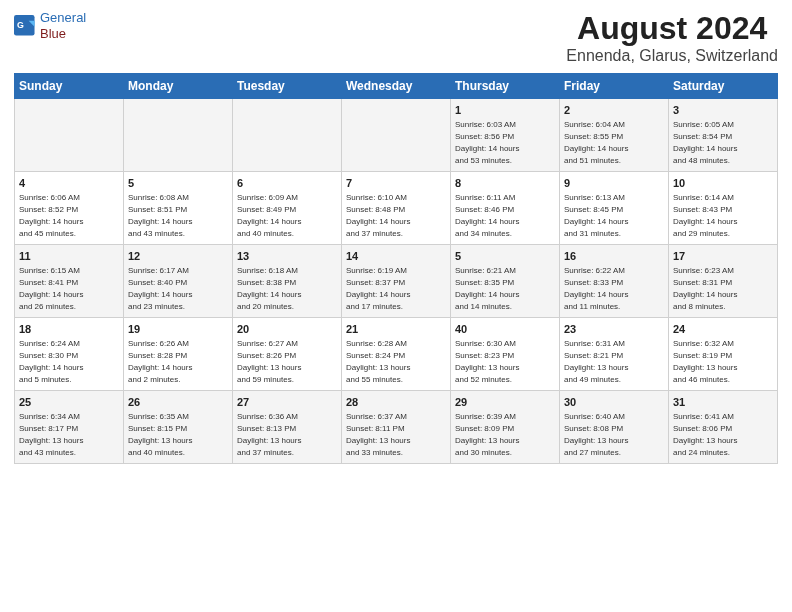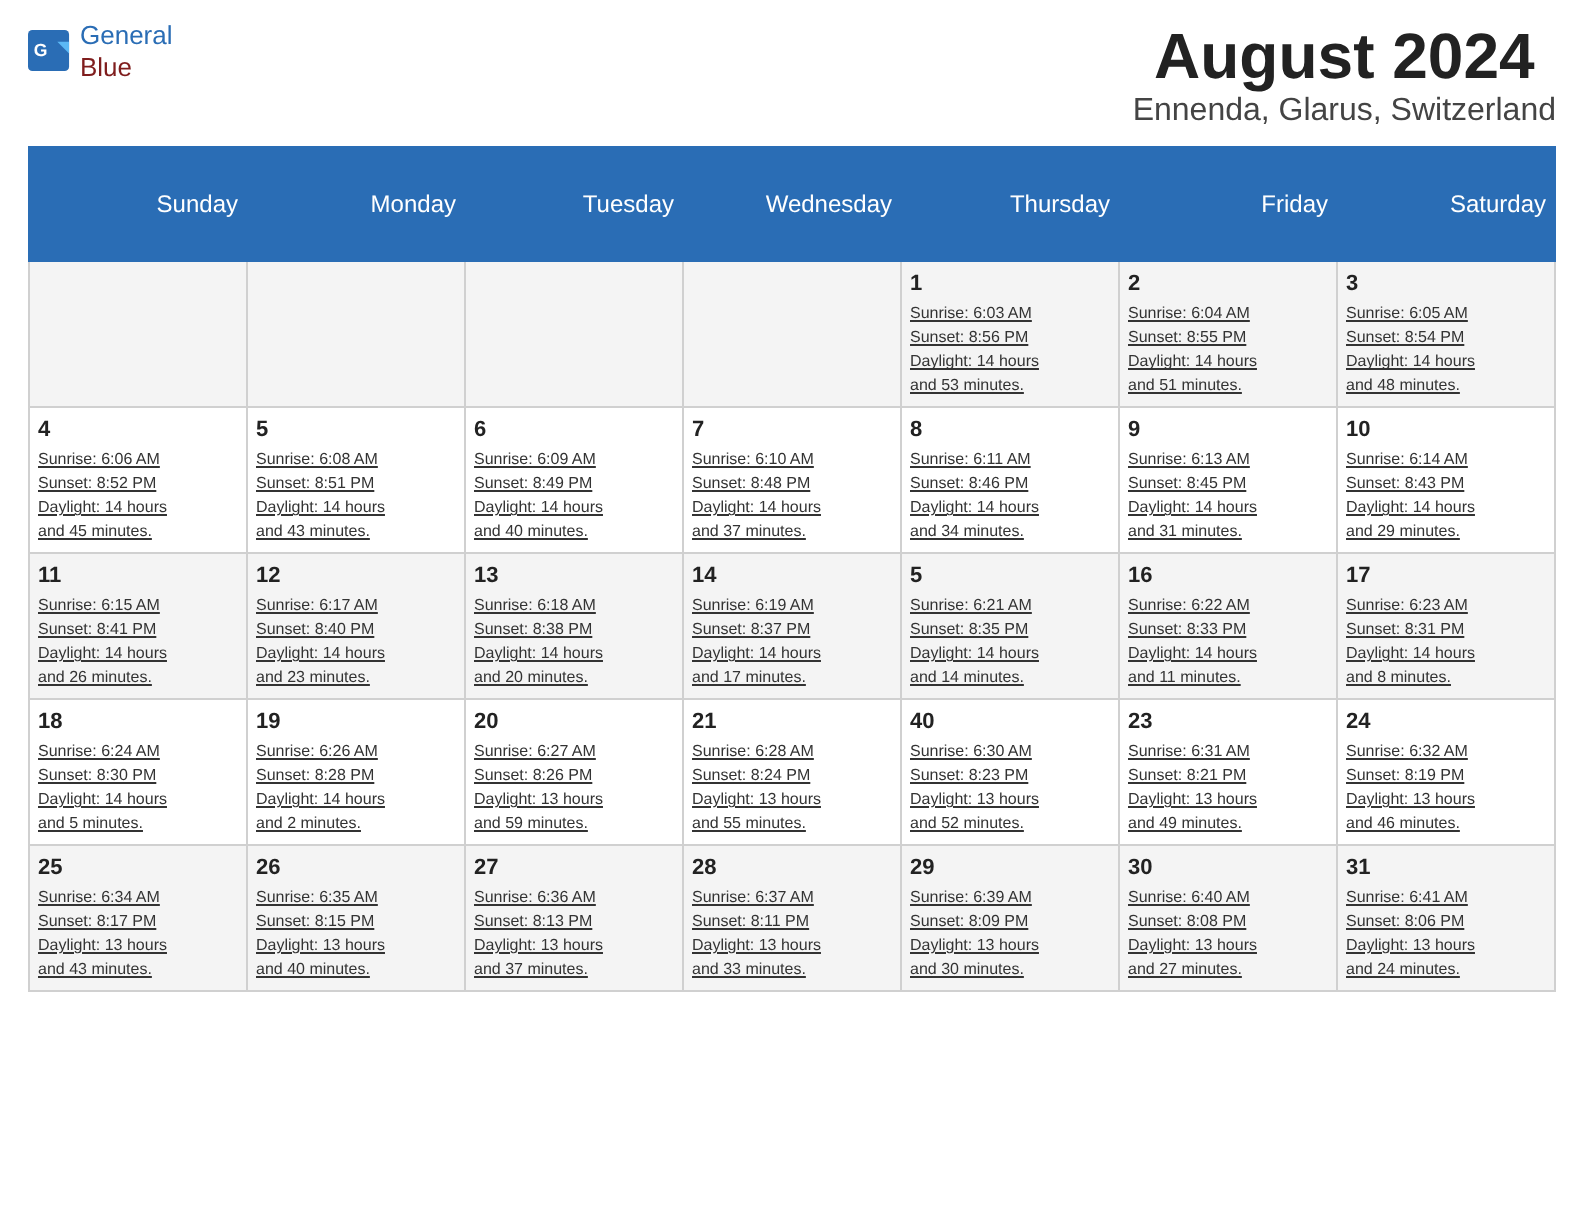--- a/index.html
+++ b/index.html
@@ -55,24 +55,24 @@
     table {
       width: 100%;
       border-collapse: collapse;
       table-layout: fixed;
     }
     thead tr {
       background-color: #2a6db5;
       color: #fff;
     }
     thead th {
-      padding: 21px 4px;
+      padding: 5px 4px;
       font-size: 12px;
-      font-weight: normal;
-      text-align: right;
+      font-weight: bold;
+      text-align: left;
       border: 1px solid #2a6db5;
     }
     tbody tr {
       vertical-align: top;
     }
     tbody tr:nth-child(odd) {
       background-color: #f4f4f4;
     }
     tbody tr:nth-child(even) {
       background-color: #ffffff;
@@ -89,21 +89,20 @@
     .day-num {
       font-size: 11px;
       font-weight: bold;
       display: block;
       margin-bottom: 1px;
     }
     .day-info {
       font-size: 8px;
       color: #333;
       line-height: 1.45;
-      text-decoration: underline;
     }
     .empty-cell {
       background: inherit;
     }
   </style>
 </head>
 <body>
 
 <div class="page">
   <div class="header">

